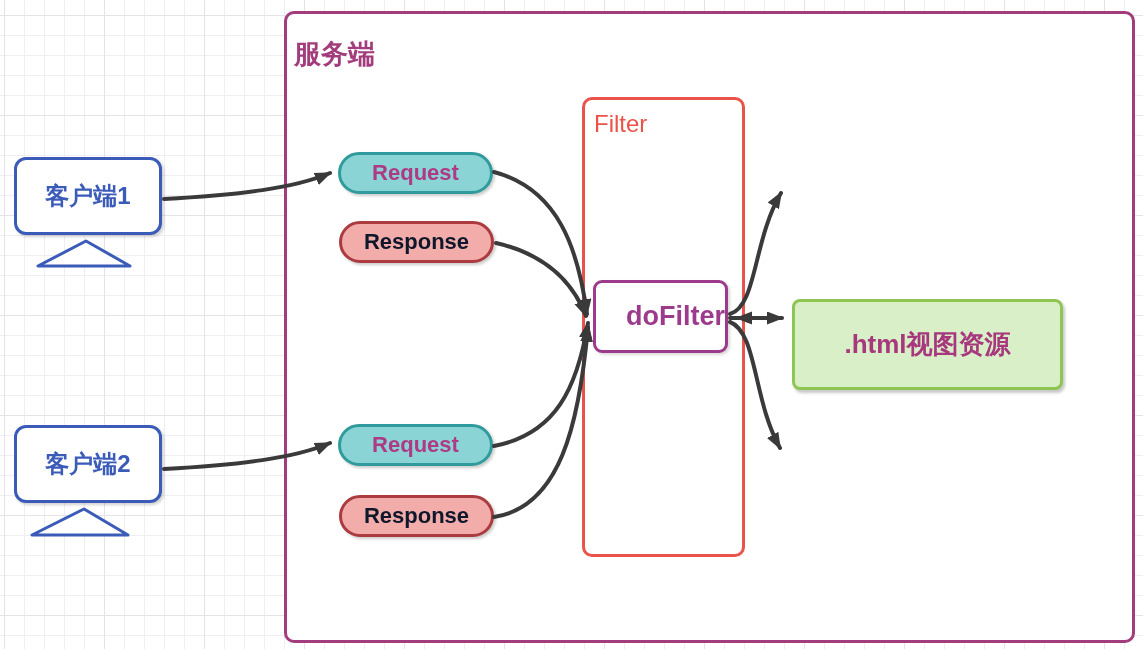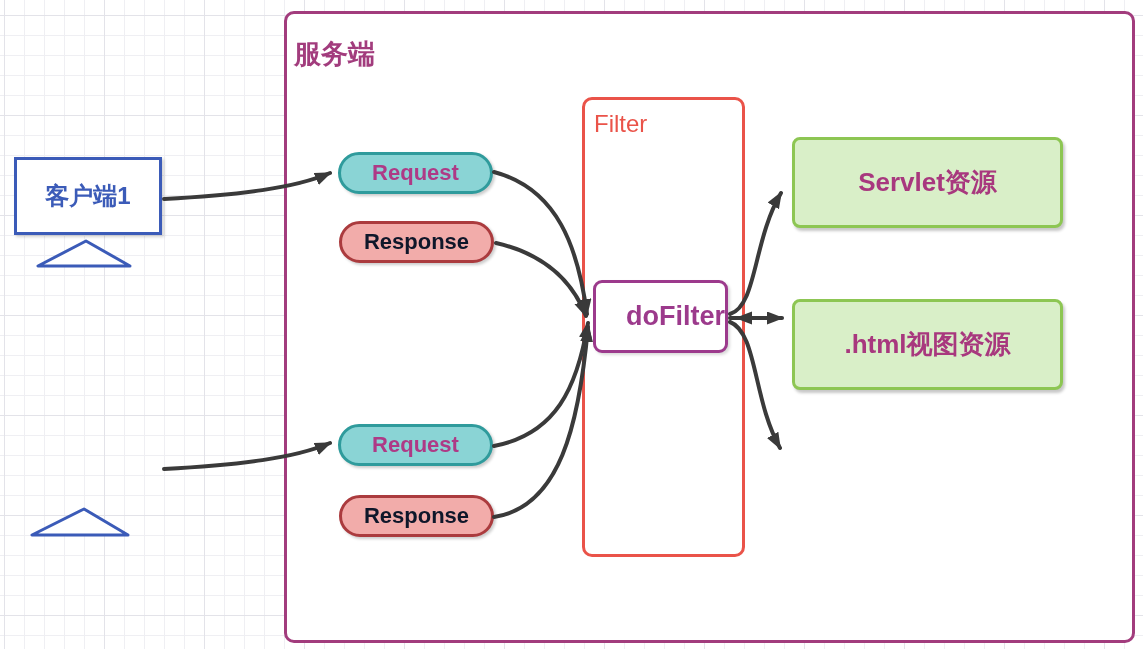--- a/index.html
+++ b/index.html
@@ -34,21 +34,21 @@
     left: 294px; top: 36px;
     font-size: 27px; font-weight: bold; color: #a23c7d;
     z-index: 2;
   }
 
   
   .client-box {
     width: 148px; height: 78px;
     background: #ffffff;
     border: 3px solid #3b5bb8;
-    border-radius: 0;
+    border-radius: 12px;
     display: flex; align-items: center; justify-content: center;
     font-size: 24px; font-weight: bold; color: #3b5bb8;
     box-shadow: 2px 2px 3px rgba(0,0,0,0.18);
     z-index: 2;
   }
   .client1 { left: 14px; top: 157px; }
   .client2 { left: 14px; top: 425px; }
   .stand { z-index: 2; }
   .stand1 { left: 34px; top: 238px; }
   .stand2 { left: 26px; top: 506px; }
@@ -128,40 +128,40 @@
     <span>doFilter</span>
   </div>
 
   <div class="abs client-box client1">
     <span>客户端1</span>
   </div>
   <svg class="abs stand stand1" width="100" height="32">
     <polygon points="52,3 4,28 96,28" fill="#ffffff" stroke="#3b5bb8" stroke-width="3" stroke-linejoin="round"></polygon>
   </svg>
 
+  <div class="abs client-box client2">
+    <span>客户端2</span>
+  </div>
   <svg class="abs stand stand2" width="108" height="33">
     <polygon points="58,3 6,29 102,29" fill="#ffffff" stroke="#3b5bb8" stroke-width="3" stroke-linejoin="round"></polygon>
   </svg>
 
   <div class="abs pill pill-request req1">
     <span>Request</span>
   </div>
   <div class="abs pill pill-response res1">
     <span>Response</span>
   </div>
   <div class="abs pill pill-request req2">
     <span>Request</span>
   </div>
   <div class="abs pill pill-response res2">
     <span>Response</span>
   </div>
 
-  <div class="abs resource-box resource1">
-    <span>Servlet资源</span>
-  </div>
   <div class="abs resource-box resource2">
     <span>.html视图资源</span>
   </div>
 
   <svg class="abs arrows" width="1143" height="649">
     <defs>
       <marker id="ah" markerUnits="userSpaceOnUse" markerWidth="20" markerHeight="16" refX="15" refY="6.5" orient="auto">
         <path d="M0,0 L17,6.5 L0,13 Z" fill="#3a3a3a"></path>
       </marker>
     </defs>

